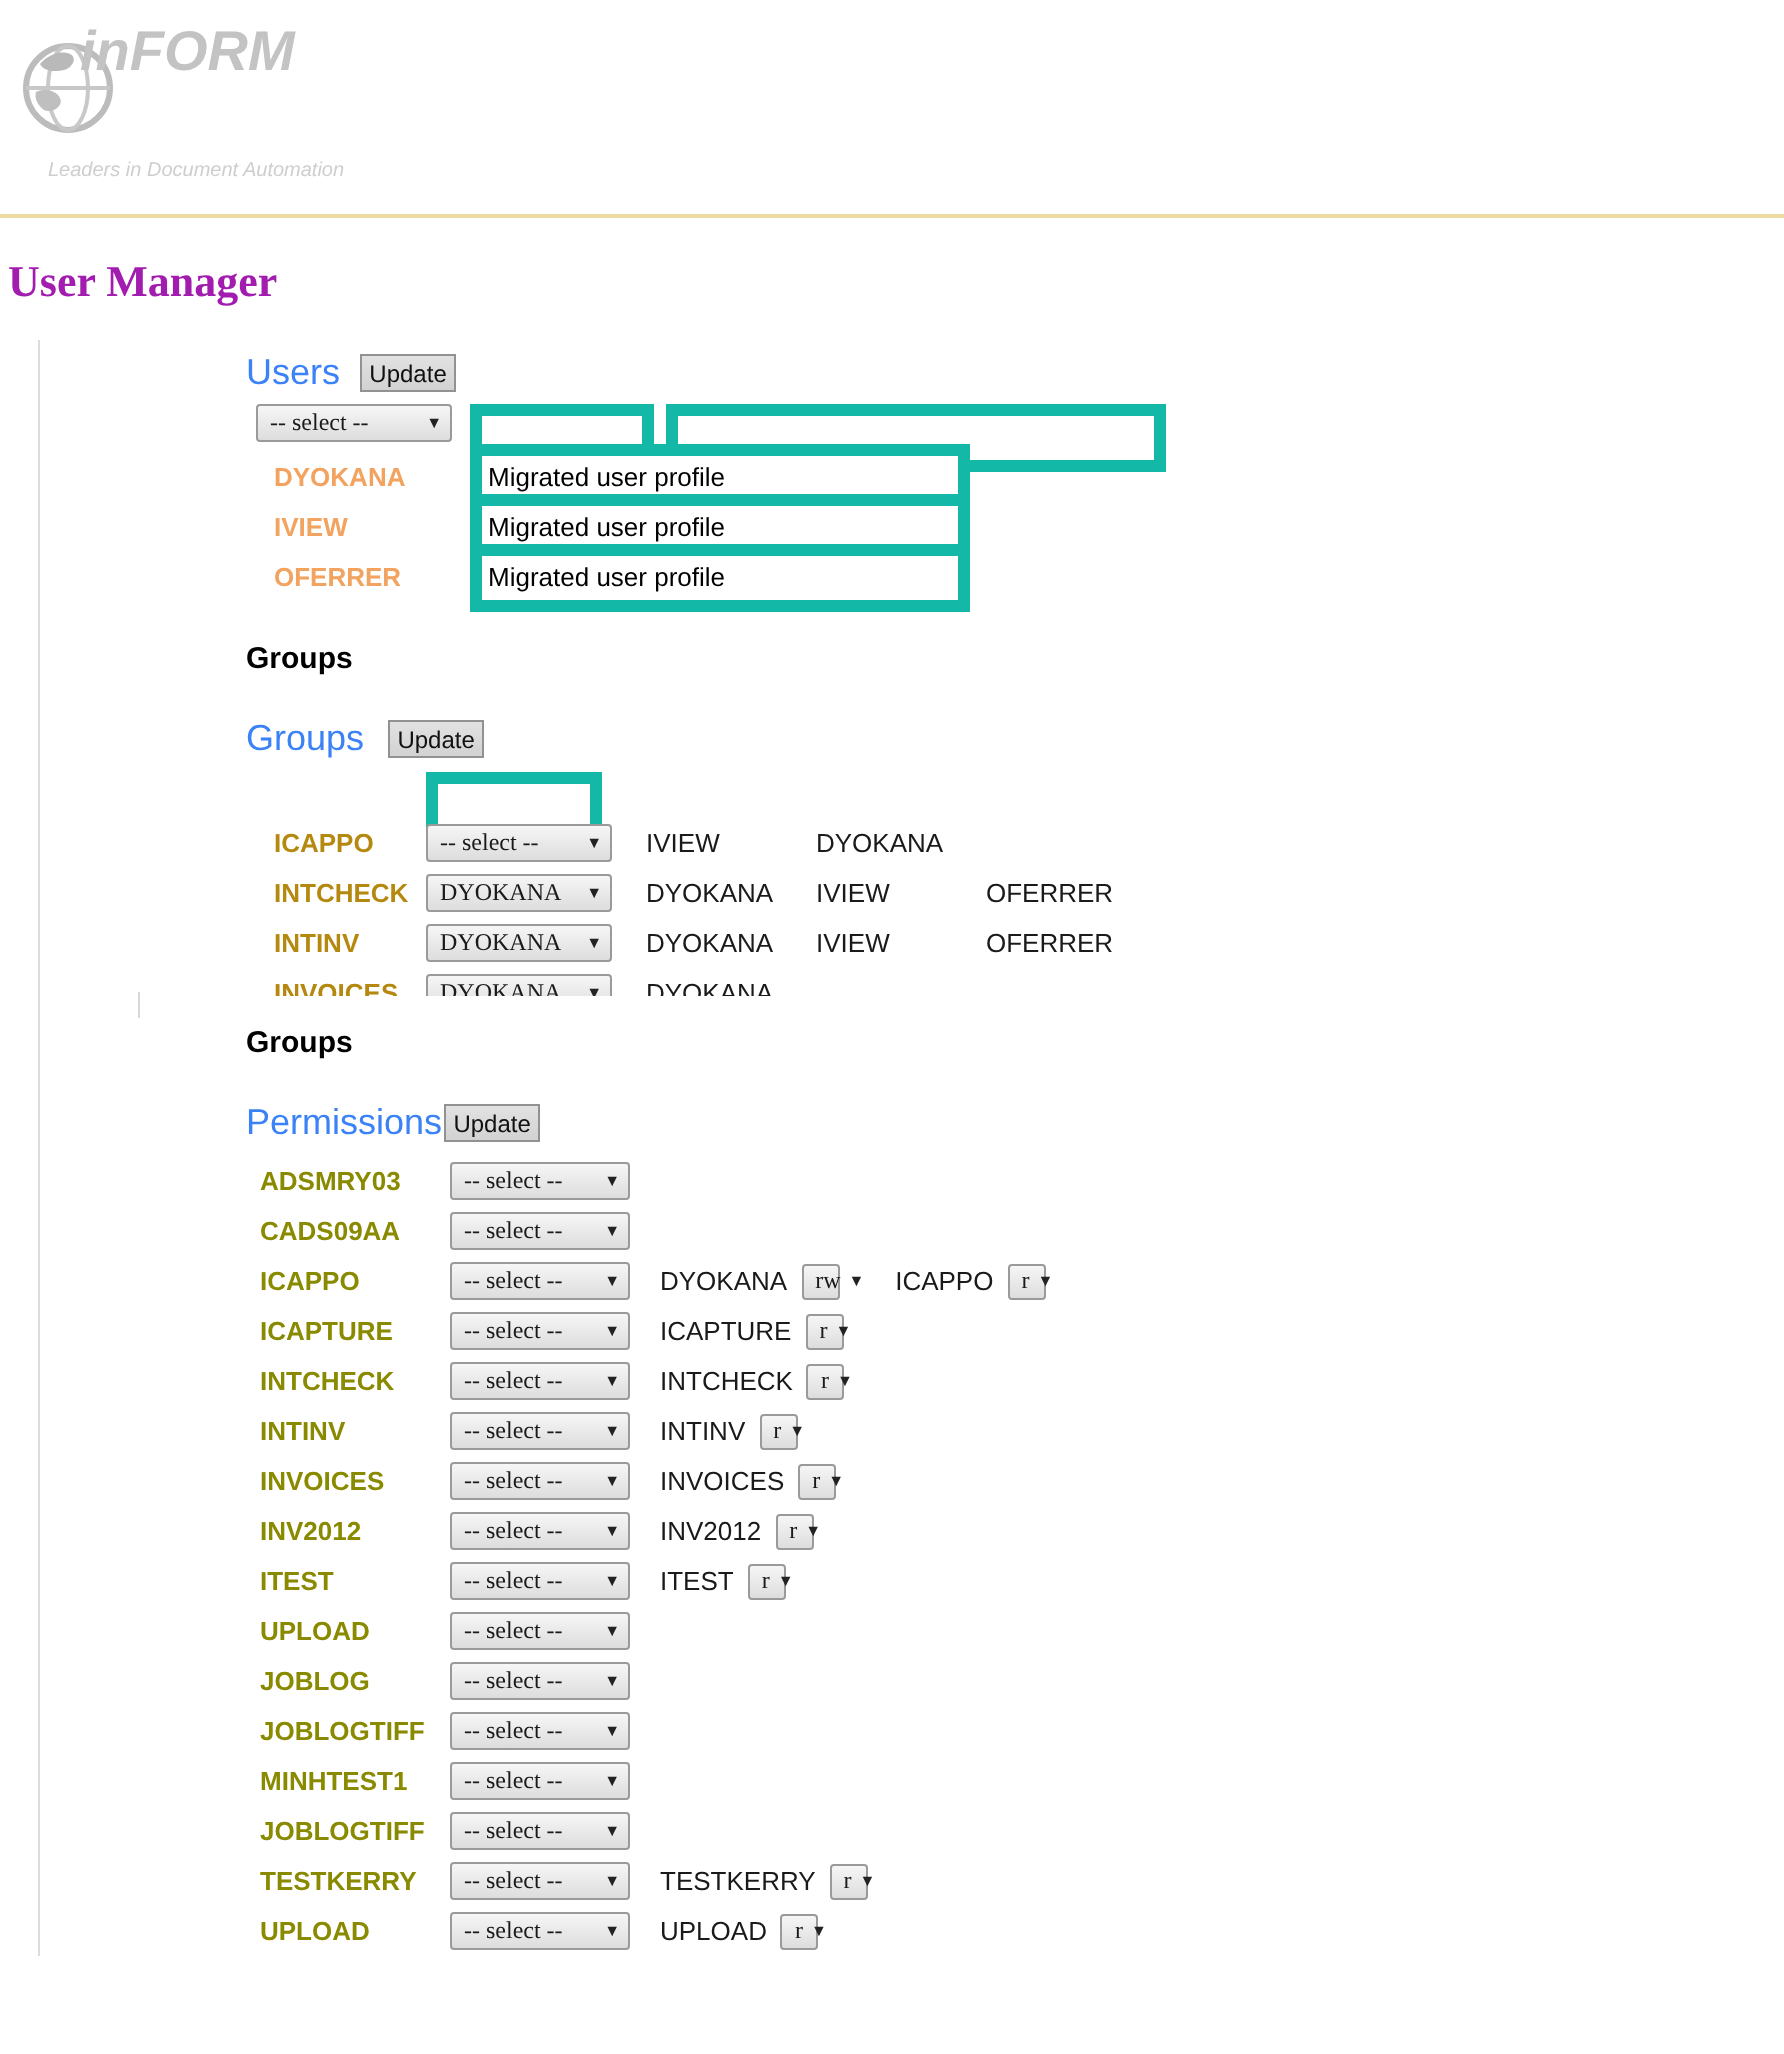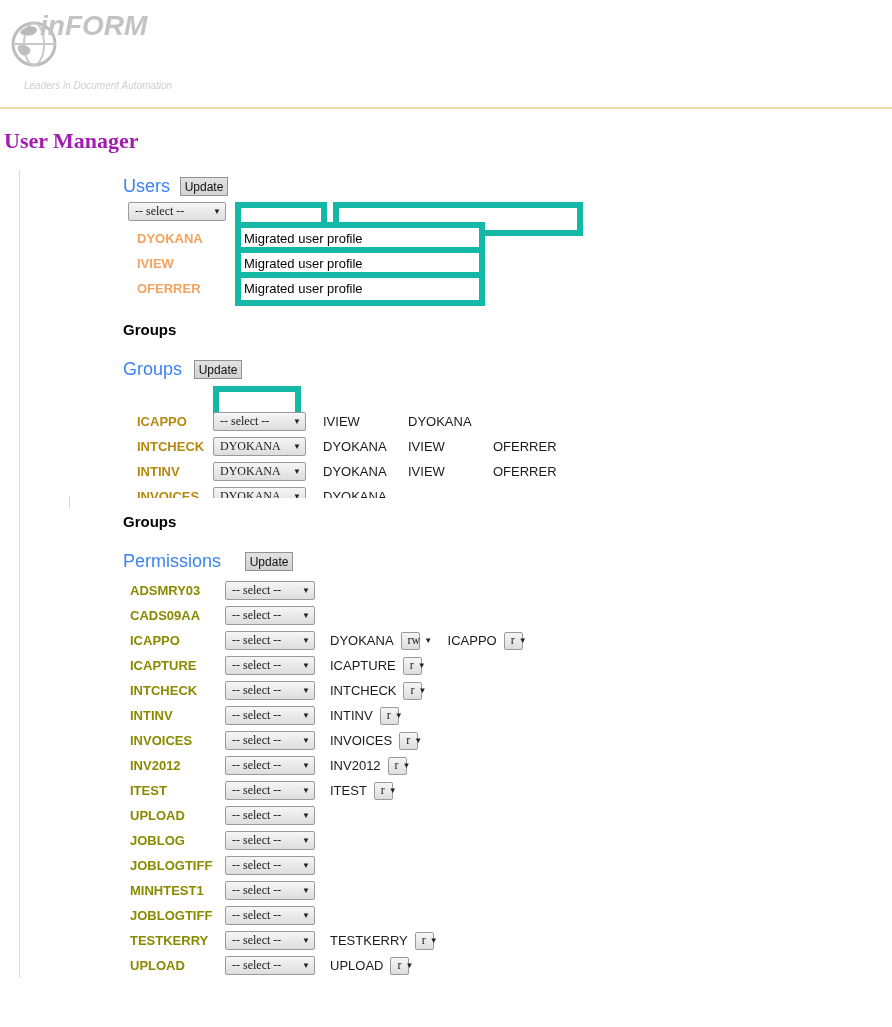--- a/index.html
+++ b/index.html
@@ -70,21 +70,21 @@
   .new-group-name { position:absolute; left:213px; top:386px; width:88px; }
   #groups-rows { position:absolute; left:0; top:409px; width:892px; height:89px; overflow:hidden; }
   .g-row { height:25px; display:flex; align-items:center; margin-left:137px; }
   .g-name { width:76px; font-size:13px; font-weight:bold; color:#B5890F; }
   .g-select { width:93px; }
   .g-members { margin-left:17px; display:flex; }
   .g-member { width:85px; font-size:13px; color:#1A1A1A; }
 
   
   .access-heading { left:123px; top:513px; }
-  .perm-header { position:absolute; left:123px; top:551px; display:flex; align-items:center; gap:24px; }
+  .perm-header { position:absolute; left:123px; top:551px; display:flex; align-items:center; gap:1px; }
   #perm-rows { position:absolute; left:0; top:578px; width:892px; }
   .p-row { height:25px; display:flex; align-items:center; margin-left:130px; }
   .p-name { width:95px; font-size:13px; font-weight:bold; color:#8A8A00; }
   .p-select { width:90px; }
   .p-grants { margin-left:15px; display:flex; align-items:center; }
   .grant { display:flex; align-items:center; margin-right:28px; }
   .grant-label { font-size:13px; color:#1A1A1A; margin-right:7px; }
   .lvl-select { width:19px; height:18px; }
 </style>
 </head>

